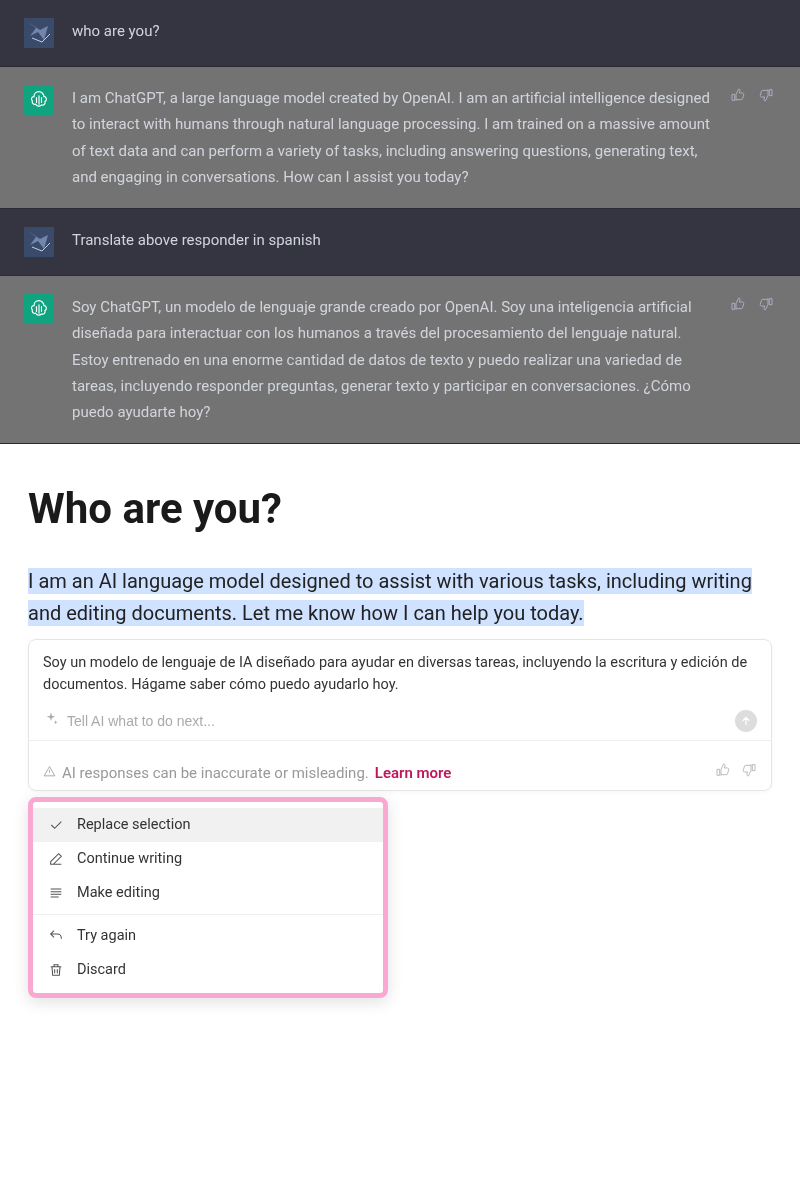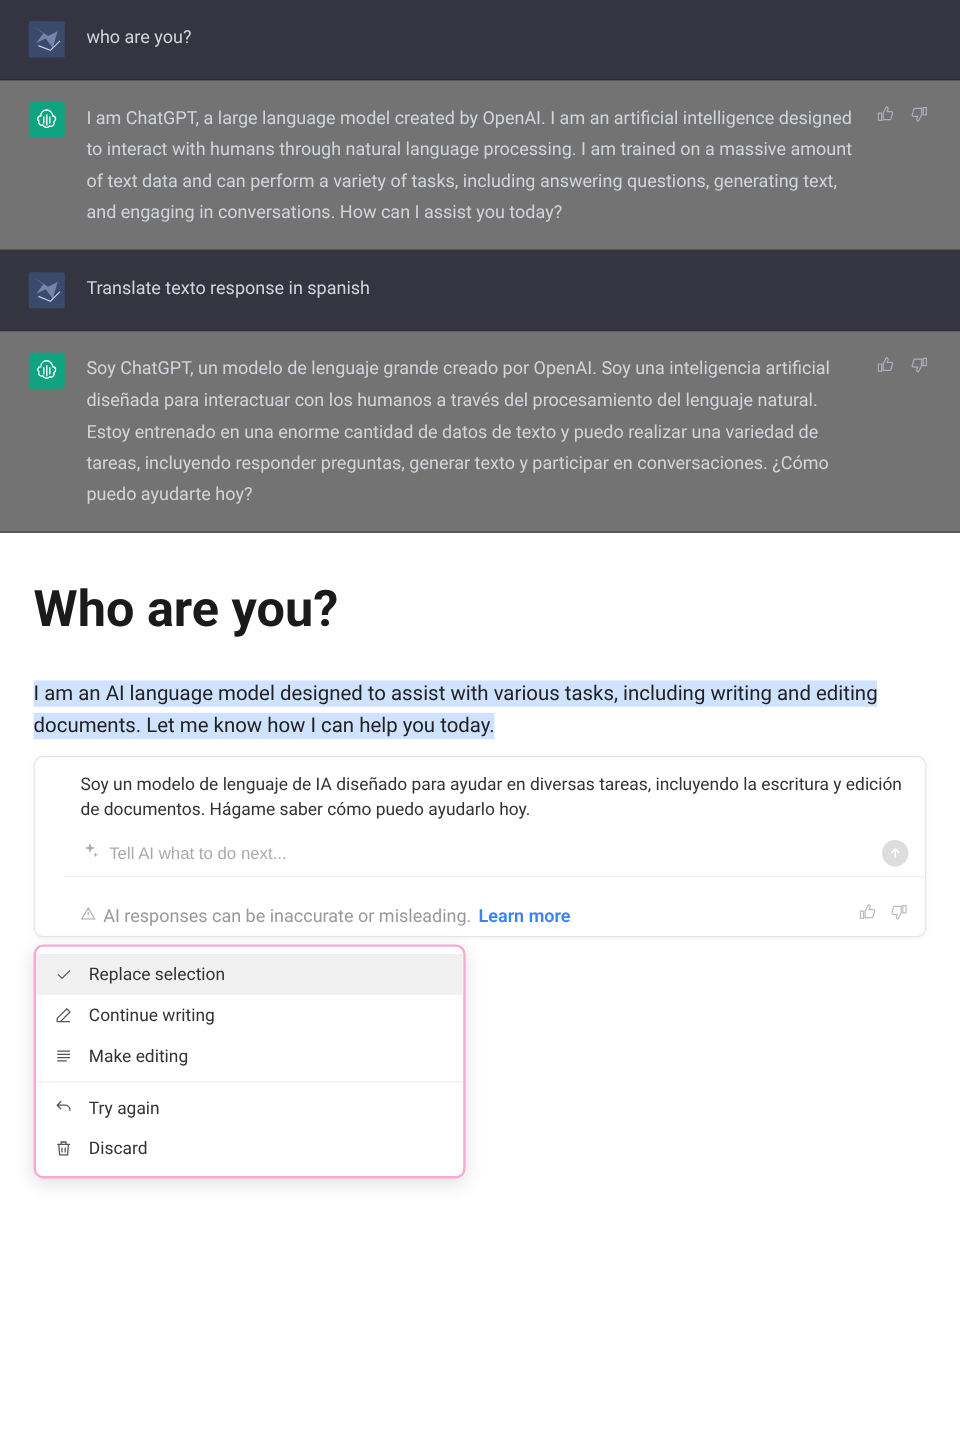--- a/index.html
+++ b/index.html
@@ -16,38 +16,38 @@
 .avatar.bot-av { background: #10a37f; }
 .avatar.bot-av svg { width: 20px; height: 20px; }
 .msg-body { flex: 1; color: #d1d5db; font-size: 15px; line-height: 1.75; }
 .msg-actions { display: flex; gap: 8px; align-items: flex-start; }
 .icon-btn { width: 20px; height: 20px; color: #acacbe; cursor: pointer; display: flex; align-items: center; justify-content: center; }
 .icon-btn svg { width: 16px; height: 16px; stroke: currentColor; fill: none; stroke-width: 1.6; }
 
 
 .doc-section { padding: 40px 28px 20px 28px; background: #fff; }
 .doc-title { font-size: 42px; font-weight: 700; color: #1a1a1a; margin-bottom: 32px; }
-.highlighted { background: #cfe2ff; color: #222; font-size: 17px; line-height: 1.6; padding: 1px 0; display: inline; }
+.highlighted { background: #cfe2ff; color: #222; font-size: 20px; line-height: 1.6; padding: 1px 0; display: inline; }
 .doc-para { margin-bottom: 10px; }
 
 
-.ai-panel { margin-top: 6px; border: 1px solid #e5e5e5; border-radius: 8px; background: #fff; box-shadow: 0 1px 4px rgba(0,0,0,0.04); overflow: hidden; padding-left: 24px; }
+.ai-panel { margin-top: 6px; border: 1px solid #e5e5e5; border-radius: 8px; background: #fff; box-shadow: 0 1px 4px rgba(0,0,0,0.04); overflow: hidden; }
 .ai-response { padding: 12px 14px 8px 14px; color: #333; font-size: 14.5px; line-height: 1.5; }
 .ai-input-row { display: flex; align-items: center; padding: 6px 14px 8px 14px; gap: 8px; }
 .ai-input-row .sparkle { color: #999; }
 .ai-input { flex: 1; border: none; outline: none; font-size: 14px; color: #555; background: transparent; }
 .ai-input::placeholder { color: #aaa; }
 .send-btn { width: 22px; height: 22px; border-radius: 50%; background: #ddd; display: flex; align-items: center; justify-content: center; color: #fff; }
 .ai-footer { display: flex; align-items: flex-end; padding: 8px 14px; border-top: 1px solid #eee; font-size: 15px; color: #999; gap: 6px; }
 .ai-footer .warn { color: #aaa; }
-.ai-footer .learn { font-weight: 600; color: #3b82f6; cursor: pointer; margin-top: 15px; }
+.ai-footer .learn { font-weight: 600; color: #be185d; cursor: pointer; margin-top: 15px; }
 .ai-footer-actions { margin-left: auto; display: flex; gap: 10px; color: #bbb; }
 
 
-.ctx-menu { width: 360px; background: #fff; border: 2px solid #f9a8d4; border-radius: 8px; box-shadow: 0 4px 16px rgba(0,0,0,0.12); margin-top: 6px; padding: 6px 0; }
+.ctx-menu { width: 360px; background: #fff; border: 5px solid #f9a8d4; border-radius: 8px; box-shadow: 0 4px 16px rgba(0,0,0,0.12); margin-top: 6px; padding: 6px 0; }
 .ctx-item { display: flex; align-items: center; gap: 12px; padding: 8px 14px; font-size: 14.5px; color: #333; cursor: pointer; }
 .ctx-item:hover, .ctx-item.hover { background: #f1f1f1; }
 .ctx-item .ico { width: 18px; height: 18px; display: flex; align-items: center; justify-content: center; color: #555; }
 .ctx-item .ico svg { width: 16px; height: 16px; stroke: currentColor; fill: none; stroke-width: 1.6; }
 .ctx-sep { height: 1px; background: #eee; margin: 4px 0; }
 
 .thumb svg { width: 16px; height: 16px; stroke: currentColor; fill: none; stroke-width: 1.5; }
 </style>
 </head>
 <body>
@@ -87,21 +87,21 @@
   </div>
 
   <div class="msg user">
     <div class="avatar user-av">
       <svg viewBox="0 0 30 30">
           <rect width="30" height="30" fill="#3a4a6a"></rect>
           <path d="M4 4 L12 10 L6 18 L14 14 L20 22 L24 8 L16 12 Z" fill="#8aa0c8" opacity="0.7"></path>
           <path d="M8 20 L18 24 L26 16" stroke="#c0d0e8" stroke-width="1" fill="none"></path>
         </svg>
     </div>
-    <div class="msg-body">Translate texto response in spanish</div>
+    <div class="msg-body">Translate above responder in spanish</div>
   </div>
 
   <div class="msg assistant">
     <div class="avatar bot-av">
       <svg viewBox="0 0 24 24">
           <path d="M12 2 C8 2 6 5 6 8 C3 8 2 11 4 13 C3 16 6 18 8 17 C9 20 13 20 15 18 C18 19 20 16 19 14 C22 12 21 8 18 8 C18 5 15 2 12 2 Z M9 9 L9 15 M12 7 L12 17 M15 9 L15 15" stroke="#fff" stroke-width="1.4" fill="none" stroke-linecap="round"></path>
         </svg>
     </div>
     <div class="msg-body">Soy ChatGPT, un modelo de lenguaje grande creado por OpenAI. Soy una inteligencia artificial diseñada para interactuar con los humanos a través del procesamiento del lenguaje natural. Estoy entrenado en una enorme cantidad de datos de texto y puedo realizar una variedad de tareas, incluyendo responder preguntas, generar texto y participar en conversaciones. ¿Cómo puedo ayudarte hoy?</div>
     <div class="msg-actions">

